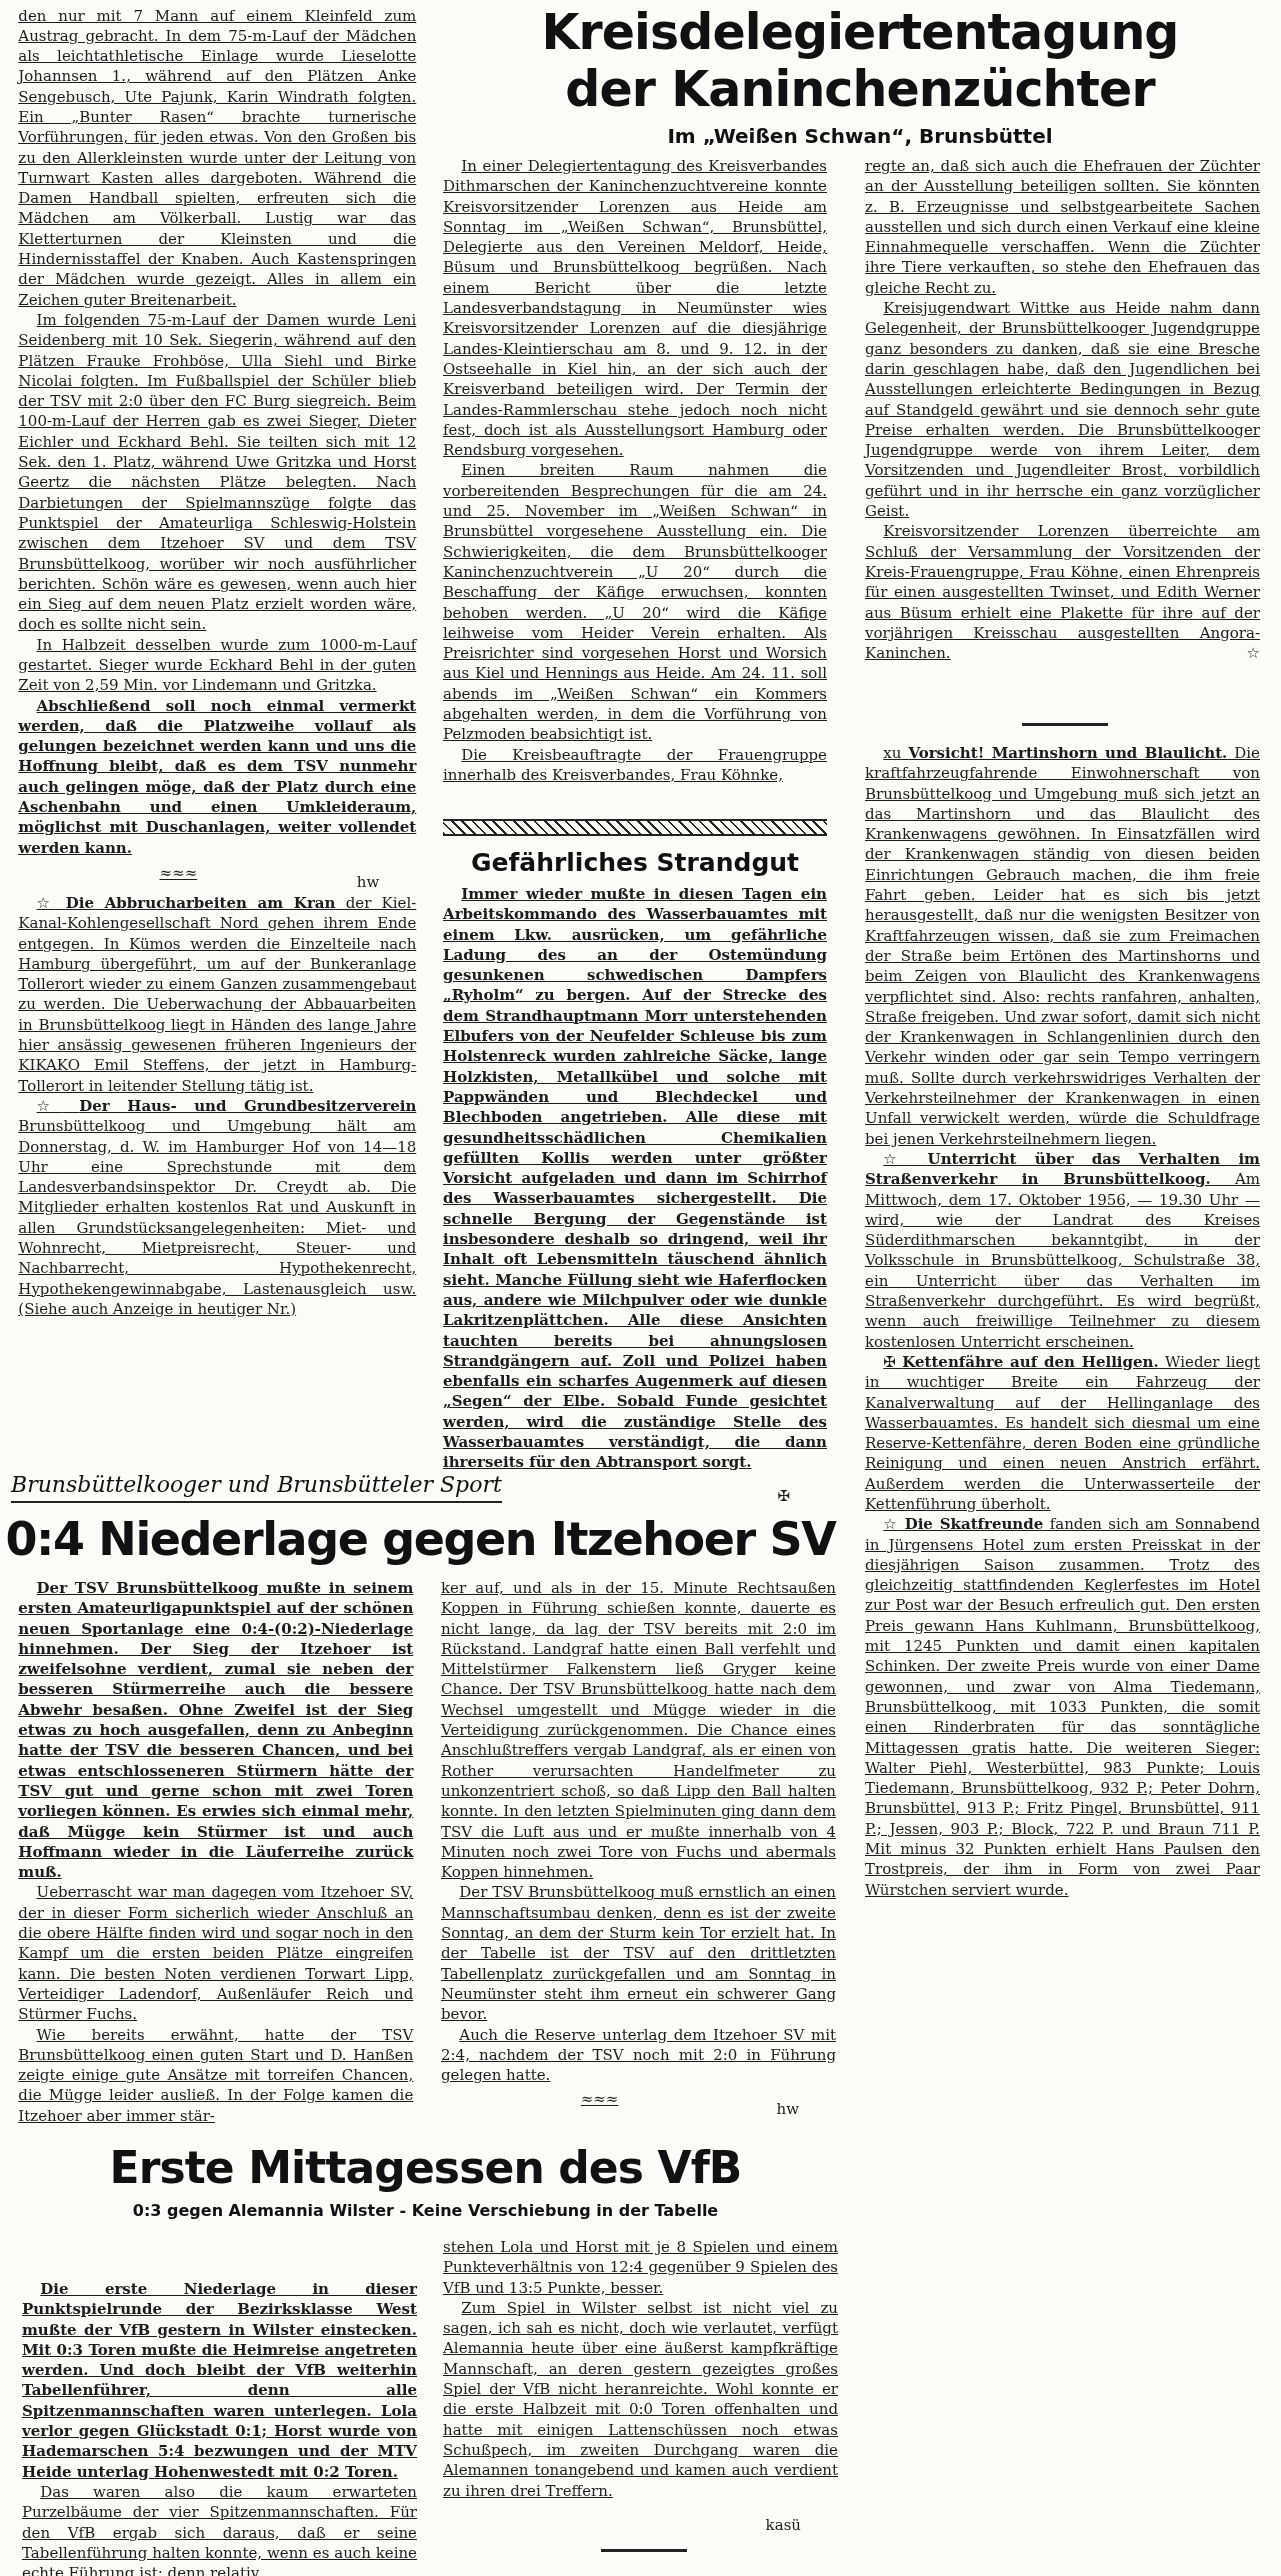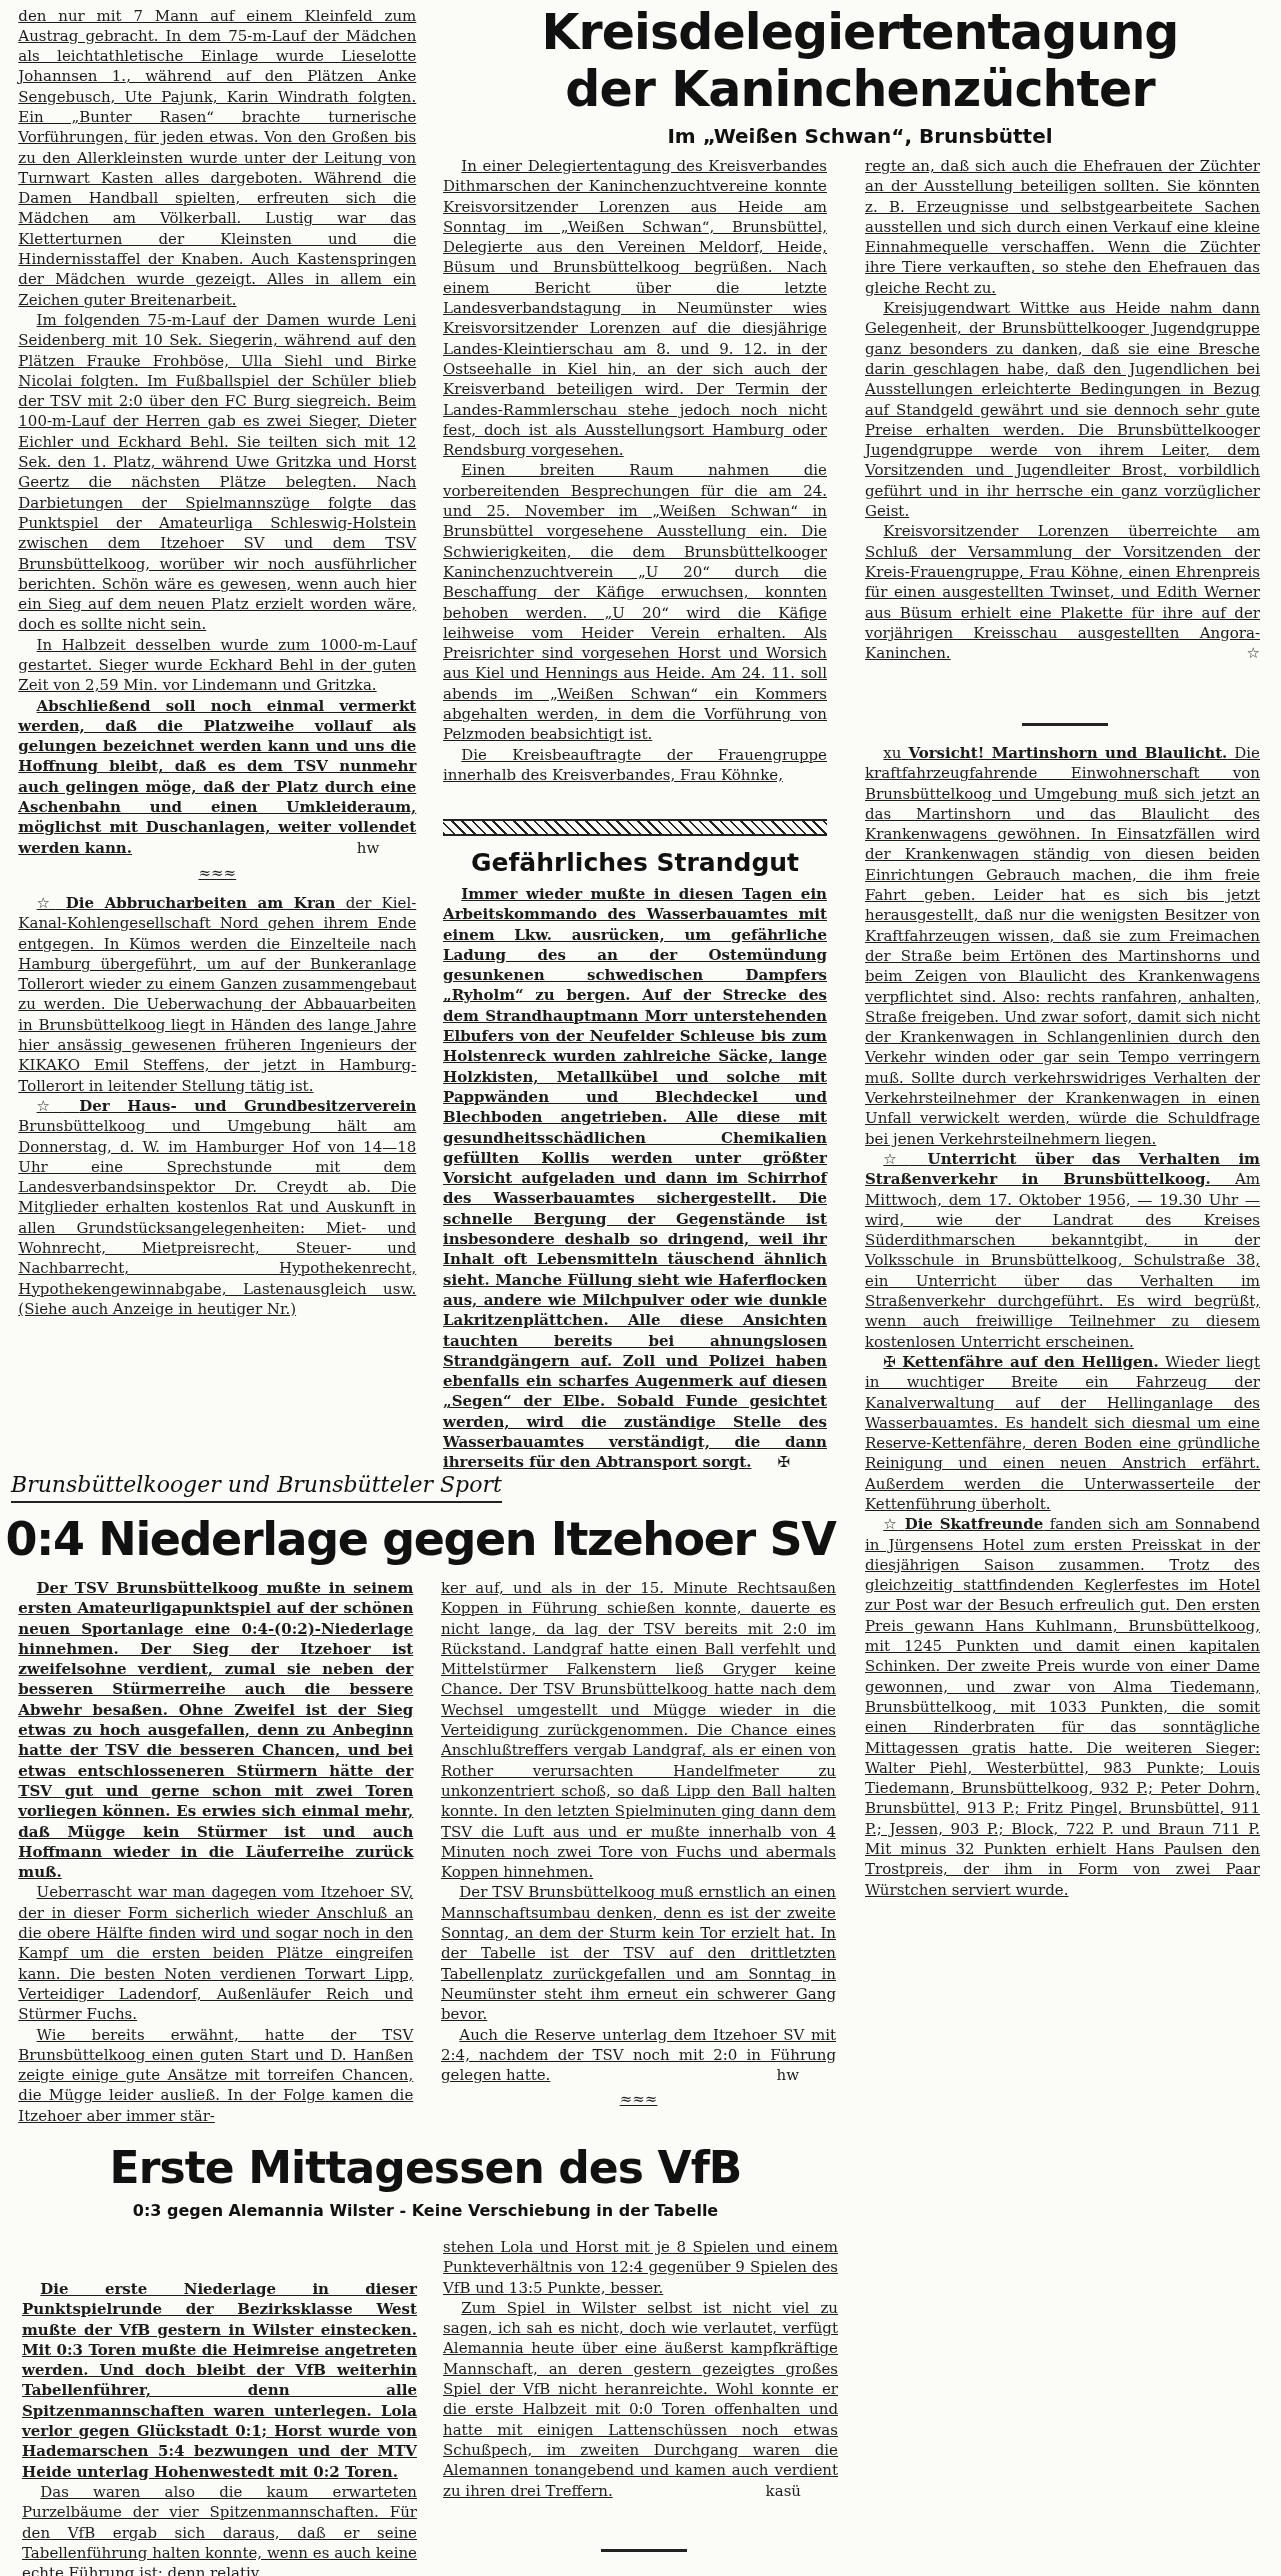--- a/index.html
+++ b/index.html
@@ -2,21 +2,21 @@
 <html style="font-size:14.6px"><head>
 <meta charset="utf-8">
 <style>
   html,body{margin:0;padding:0;background:#fbfbf8;}
   body{width:1282px;height:2576px;position:relative;overflow:hidden;color:#1c1c1c;
        font-family:"DejaVu Serif",serif;}
   .col{position:absolute;font-size:15px;line-height:20.3px;text-align:justify;hyphens:manual;text-decoration:underline;}
   .col p{margin:0;text-indent:18.3px;}
   .col p.noind{text-indent:0;}
   .b{font-weight:bold;}
-  .sig{float:right;margin-right:37px;}
+  .sig{float:right;margin-right:37px;margin-top:34px;}
   .sig0{float:right;}
   .h1{position:absolute;text-align:center;font-family:"DejaVu Sans",sans-serif;font-weight:bold;color:#111;letter-spacing:-0.9px;}
   .sub{position:absolute;text-align:center;font-family:"DejaVu Sans",sans-serif;font-weight:bold;color:#111;}
   .rule{position:absolute;height:2.7px;background:#222;}
   .braid{position:absolute;height:13px;border-top:2.7px solid #222;border-bottom:2.7px solid #222;
          background:repeating-linear-gradient(45deg,#222 0 1.8px,transparent 1.8px 7.3px);}
   .rubric{position:absolute;font-family:"DejaVu Serif",serif;font-style:italic;font-size:23px;color:#111;
           border-bottom:2.7px solid #222;padding-bottom:3.7px;}
   .star{font-weight:normal;}
 </style>

